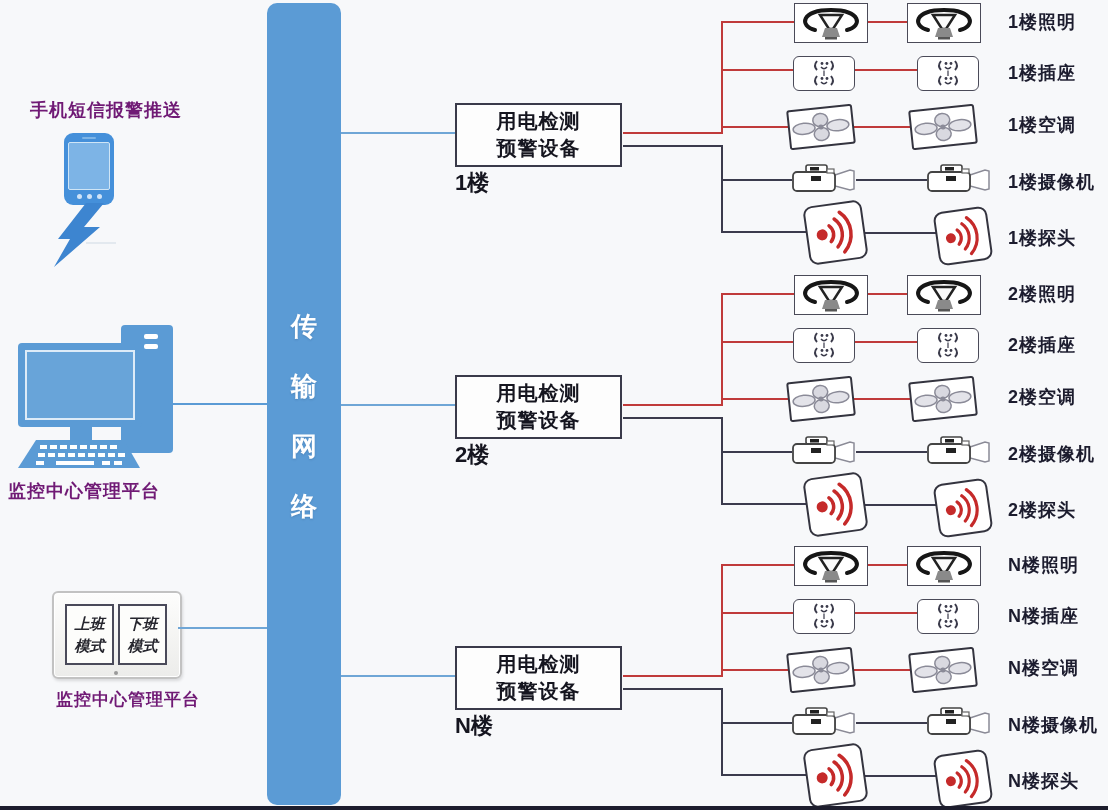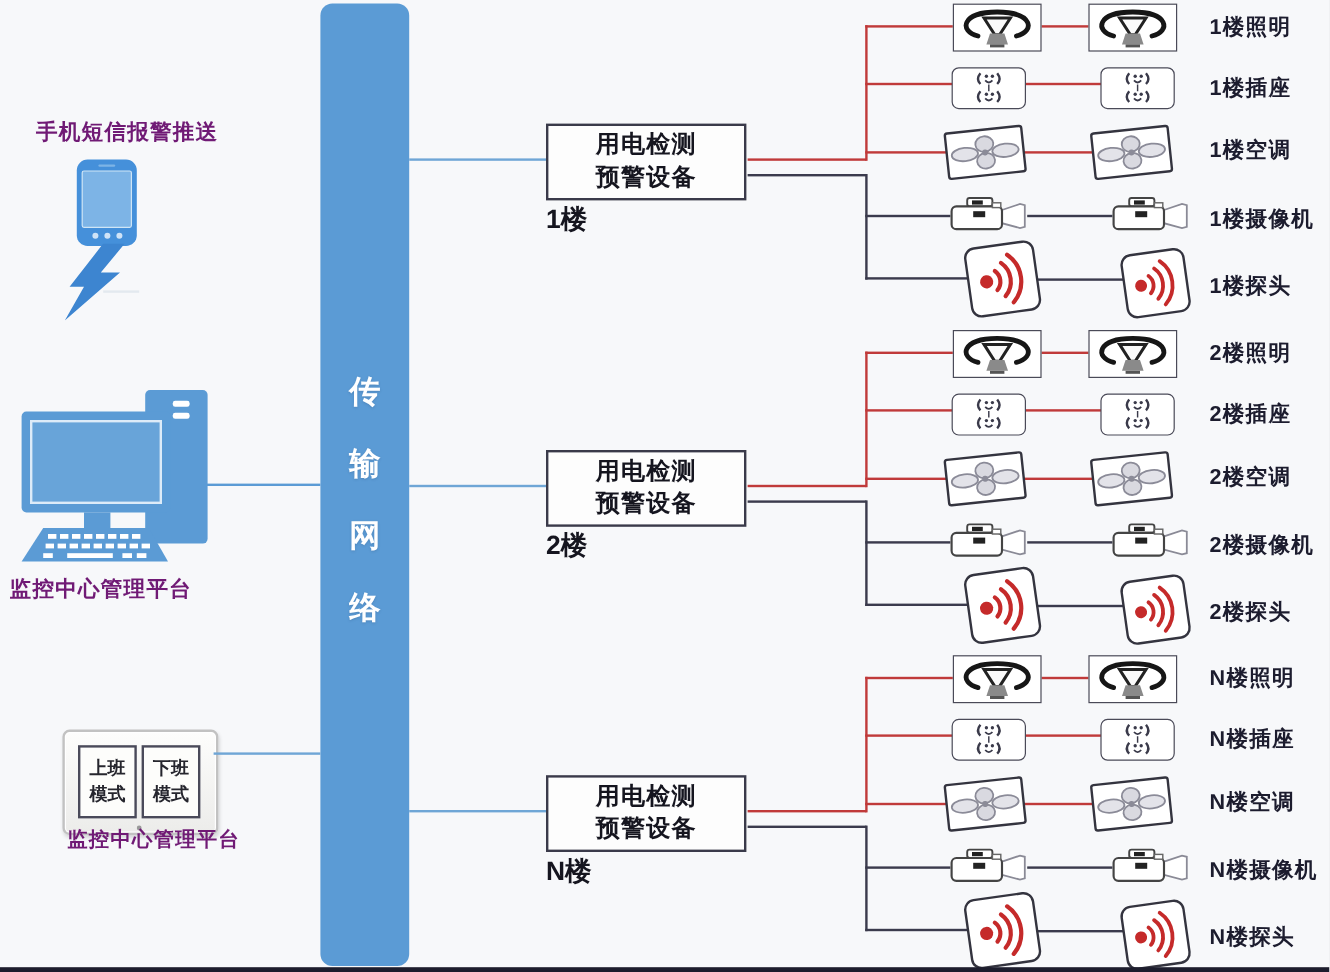--- a/index.html
+++ b/index.html
@@ -25,23 +25,23 @@
   .phone-top{position:absolute;left:18px;top:4px;width:14px;height:2px;background:#7db4e6;border-radius:1px;}
   .phone-screen{position:absolute;left:4px;top:9px;width:40px;height:46px;background:#7db4e6;border:1px solid #cfe5f6;border-radius:2px;}
   .phone-dots{position:absolute;left:0;right:0;bottom:6px;display:flex;justify-content:center;gap:5px;}
   .phone-dots i{width:5px;height:5px;border-radius:50%;background:#cfe3f7;}
 
   .bolt{position:absolute;left:50px;top:203px;}
   .faint-line{position:absolute;left:86px;top:242px;width:30px;height:2px;background:#e3e9ef;}
 
   .computer{position:absolute;left:12px;top:318px;}
 
-  .touch-panel{position:absolute;left:52px;top:608px;width:126px;height:84px;
+  .touch-panel{position:absolute;left:52px;top:591px;width:126px;height:84px;
     background:linear-gradient(#fdfdfc,#ececea);border:2px solid #c2c2c2;border-radius:6px;
-    box-shadow:inset 0 0 0 1px #ffffff,1px 2px 3px rgba(0,0,0,0.12);}
+    box-shadow:inset 0 0 0 1px #ffffff,1px 2px 3px rgba(0,0,0,0.12);font-style:italic;}
   .touch-btn{position:absolute;top:11px;width:45px;height:57px;background:#fdfdfb;border:2px solid #4a4a5a;
     display:flex;align-items:center;justify-content:center;text-align:center;
     font-size:15px;font-weight:bold;color:#26262e;line-height:1.45;white-space:pre-line;}
   .touch-btn.b1{left:11px;}
   .touch-btn.b2{left:64px;}
   .panel-dot{position:absolute;left:60px;bottom:2px;width:4px;height:4px;border-radius:50%;background:#9a9a9a;}
 
   
   .trunk{position:absolute;left:267px;top:3px;width:74px;height:802px;background:#5b9bd5;border-radius:10px;}
   .trunk-text{position:absolute;left:0;top:306px;width:100%;display:flex;flex-direction:column;align-items:center;gap:25px;

